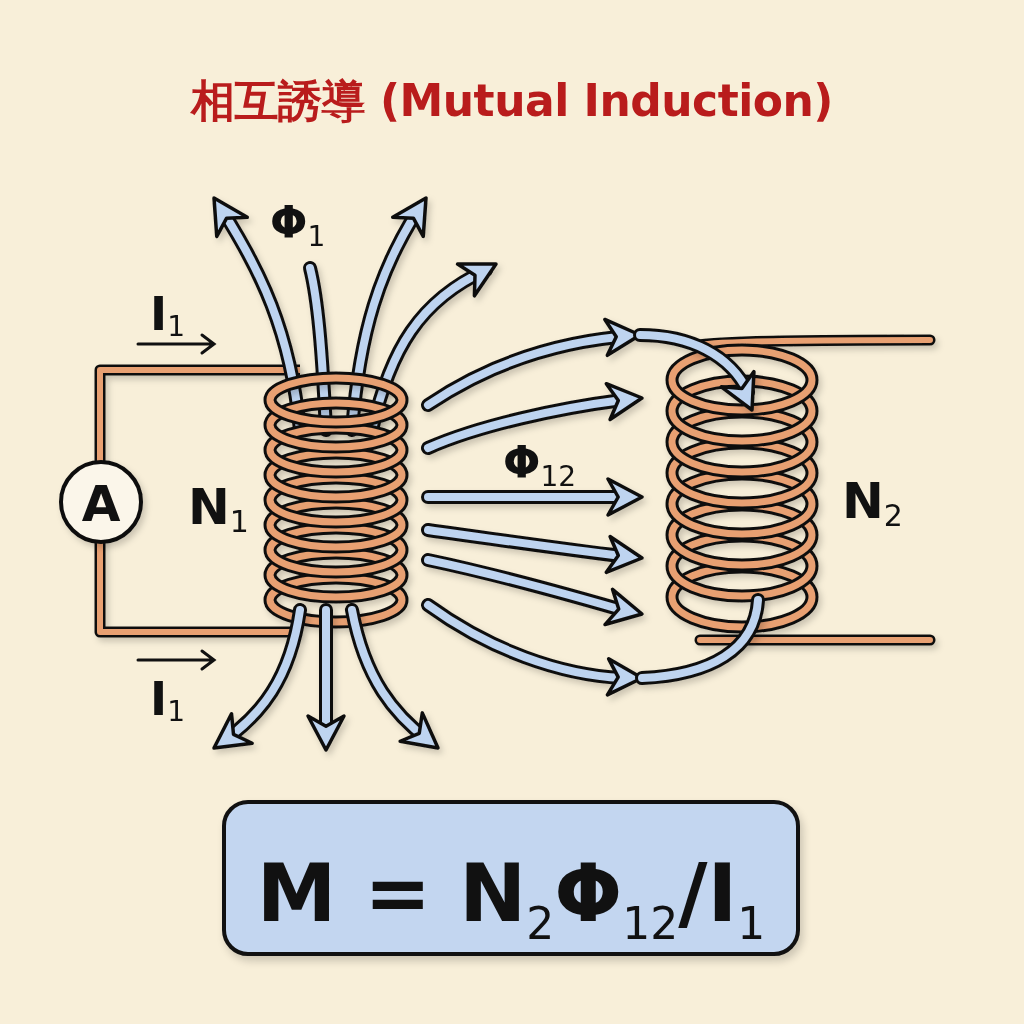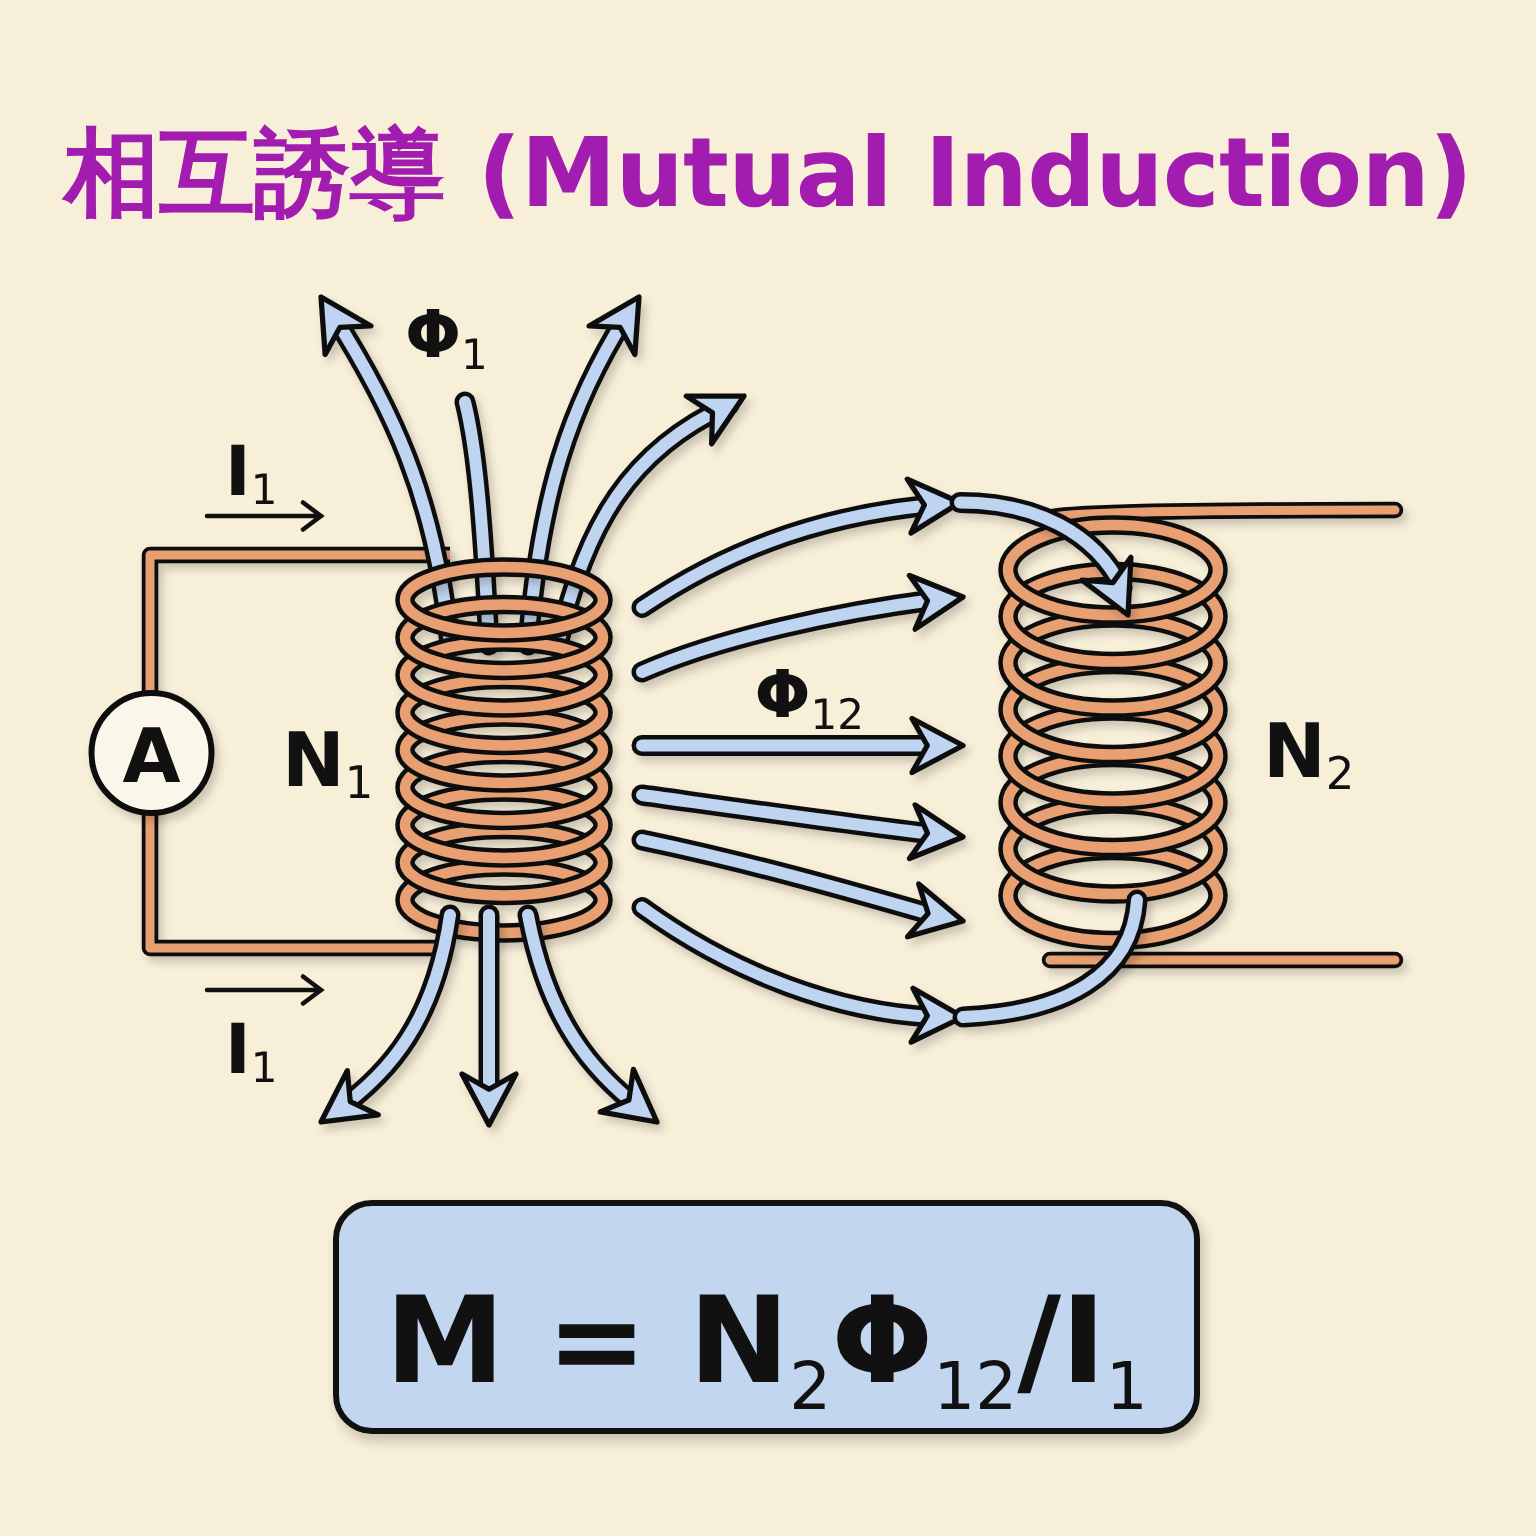--- a/index.html
+++ b/index.html
@@ -1,19 +1,19 @@
 <!DOCTYPE html>
 <html><head>
 <meta charset="utf-8">
 <style>
   html, body { margin:0; padding:0; }
   body { width:1024px; height:1024px; background:#f8efd9; position:relative; overflow:hidden;
          font-family:"DejaVu Sans", sans-serif; }
   .title { position:absolute; top:72px; left:0; width:1024px; text-align:center;
-           font-size:64px; font-weight:bold; color:#a21caf; letter-spacing:-0.5px; }
+           font-size:44px; font-weight:bold; color:#b91c1c; letter-spacing:-0.5px; }
   svg.diagram { position:absolute; left:0; top:0; }
   .lbl { font-family:"DejaVu Sans", sans-serif; font-weight:bold; fill:#111; }
   .sub { font-weight:normal; }
   .formula-box { position:absolute; left:222px; top:800px; width:578px; height:156px;
                  background:#c3d6f0; border:4px solid #111; border-radius:26px; box-sizing:border-box;
                  box-shadow:3px 5px 8px rgba(0,0,0,0.18);
                  display:flex; align-items:center; justify-content:center; }
   .formula { font-size:80px; font-weight:bold; color:#111; white-space:nowrap;margin-top:40px; }
   .formula .s { font-size:44px; font-weight:normal; vertical-align:-18px; }
 </style>

